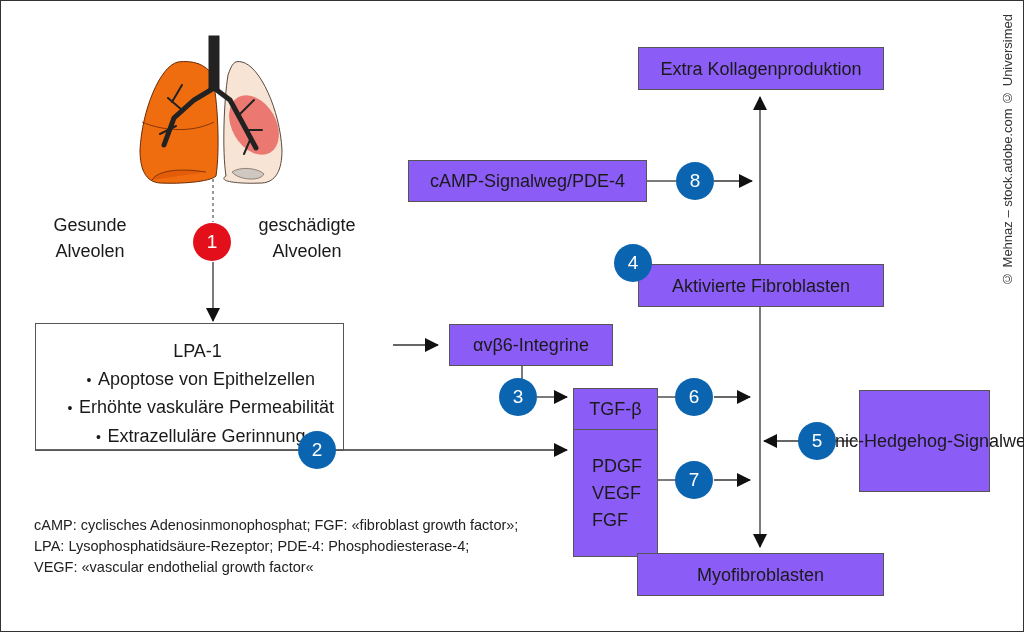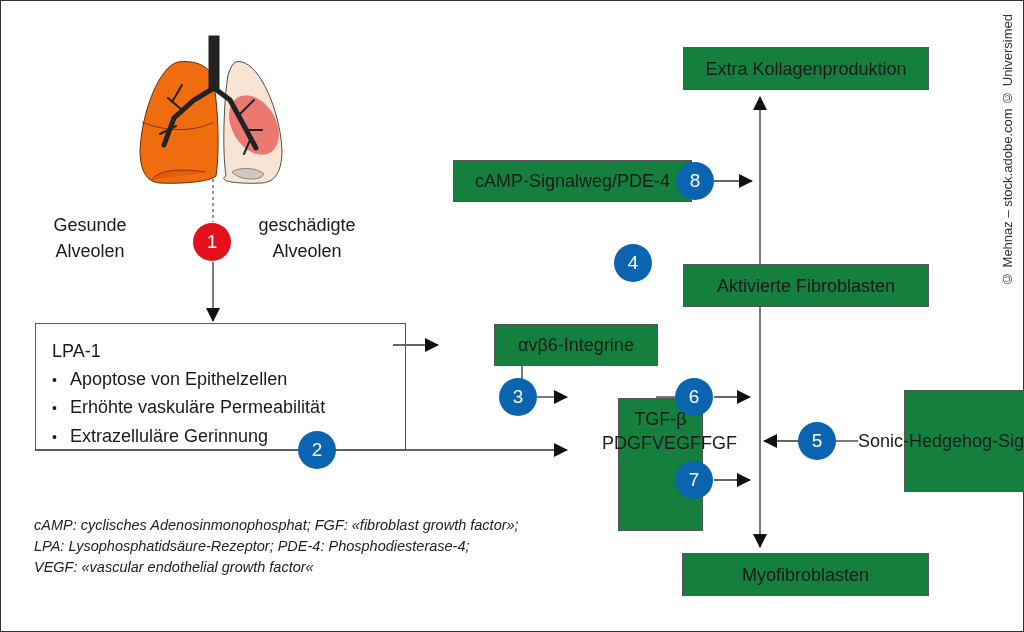--- a/index.html
+++ b/index.html
@@ -1,26 +1,26 @@
 <!DOCTYPE html>
 <html><head>
 <meta charset="utf-8">
 <style>
   html, body { margin:0; padding:0; background:#ffffff; }
   body { width:1024px; height:632px; position:relative; overflow:hidden; font-family:"Liberation Sans", sans-serif; color:#1a1a1a; }
   .frame { position:absolute; left:0; top:0; width:1022px; height:630px; border:1px solid #333; box-sizing:content-box; }
-  .box { position:absolute; border:1.3px solid #555; background:#15803d; box-sizing:border-box; display:flex; align-items:center; justify-content:center; font-size:18px; text-align:center; line-height:24px;margin-left:45px; }
+  .box { position:absolute; border:1.3px solid #555; background:#8b5cf6; box-sizing:border-box; display:flex; align-items:center; justify-content:center; font-size:18px; text-align:center; line-height:24px; }
   .badge { position:absolute; width:38px; height:38px; border-radius:50%; background:#0b64b0; color:#fff; font-size:19px; display:flex; align-items:center; justify-content:center; }
   .badge.red { background:#e3101b; }
   svg.lines { position:absolute; left:0; top:0; }
   .label { position:absolute; font-size:18px; text-align:center; line-height:26px; }
-  .lpa { position:absolute; left:35px; top:323px; width:371px; height:128px; border:1.3px solid #555; box-sizing:border-box; padding:14px 0 0 16px; font-size:18px; line-height:27.5px; }
+  .lpa { position:absolute; left:35px; top:323px; width:309px; height:128px; border:1.3px solid #555; box-sizing:border-box; padding:14px 0 0 16px; font-size:18px; line-height:27.5px;text-align:center; }
   .lpa ul { margin:0; padding:0 0 0 0; list-style:none; }
   .lpa li::before { content:"•"; display:inline-block; width:18px; font-size:14px; }
-  .legend { position:absolute; left:34px; top:515px; font-size:14.5px; font-style:italic; line-height:21px; color:#222; }
+  .legend { position:absolute; left:34px; top:515px; font-size:14.5px; line-height:21px; color:#222; }
   .credit { position:absolute; left:1000px; top:14px; writing-mode:vertical-rl; transform:rotate(180deg); font-size:13px; color:#333; }
 </style>
 </head>
 <body>
 
 <div class="frame"></div>
 
 <svg class="lines" width="1024" height="632">
   <defs>
     <marker id="ah" markerWidth="10" markerHeight="10" refX="9" refY="5" orient="auto" markerUnits="userSpaceOnUse">
@@ -96,24 +96,24 @@
     <li>Apoptose von Epithelzellen</li>
     <li>Erhöhte vaskuläre Permeabilität</li>
     <li>Extrazelluläre Gerinnung</li>
   </ul>
 </div>
 <div class="badge" style="left:298px;top:431px">2</div>
 
 <div class="box" style="left:449px;top:324px;width:164px;height:42px">αvβ6-Integrine</div>
 <div class="badge" style="left:499px;top:378px">3</div>
 
-<div class="box" style="left:573px;top:398px;width:85px;height:42px">TGF-β</div>
+<div class="box" style="left:573px;top:388px;width:85px;height:42px">TGF-β</div>
 <div class="badge" style="left:675px;top:378px">6</div>
 
-<div class="box" style="left:573px;top:429px;width:85px;height:102px;flex-direction:row;align-items:flex-start;padding-left:18px;line-height:27px">
+<div class="box" style="left:573px;top:429px;width:85px;height:128px;flex-direction:column;align-items:flex-start;padding-left:18px;line-height:27px">
   <div>PDGF</div>
   <div>VEGF</div>
   <div>FGF</div>
 </div>
 <div class="badge" style="left:675px;top:461px">7</div>
 
 <div class="box" style="left:408px;top:160px;width:239px;height:42px">cAMP-Signalweg/PDE-4</div>
 <div class="badge" style="left:676px;top:162px">8</div>
 
 <div class="box" style="left:638px;top:47px;width:246px;height:43px">Extra Kollagenproduktion</div>

